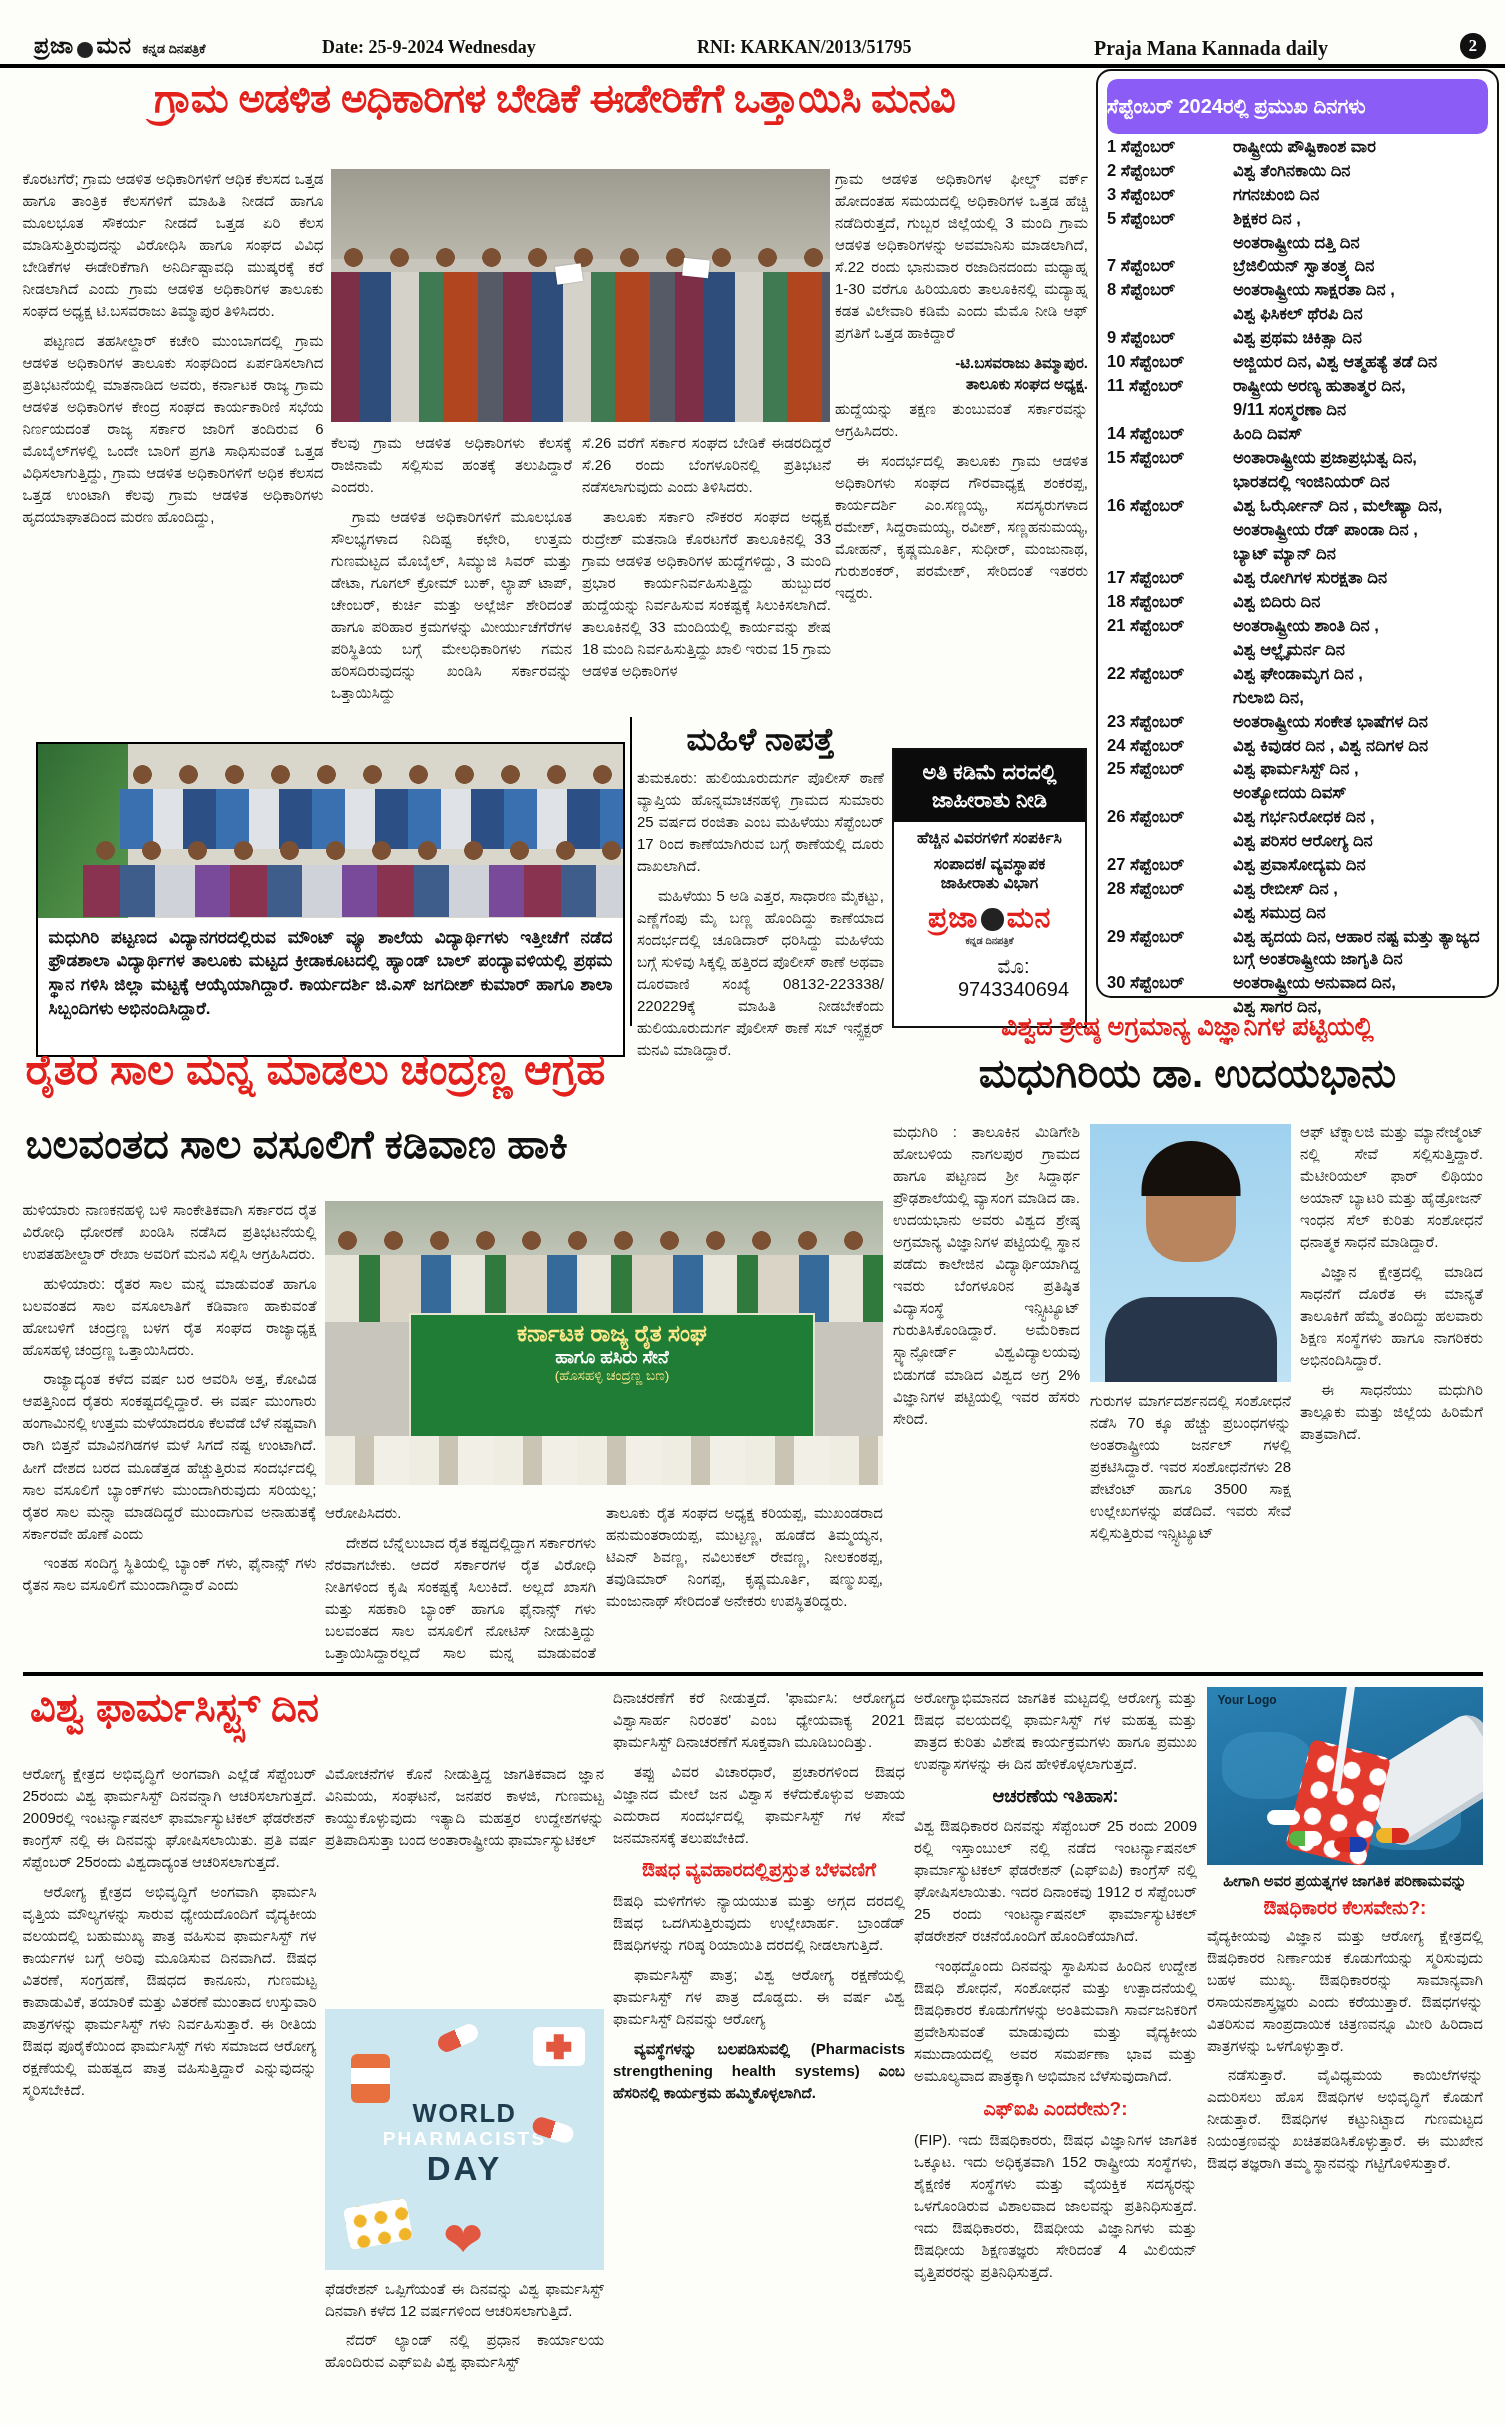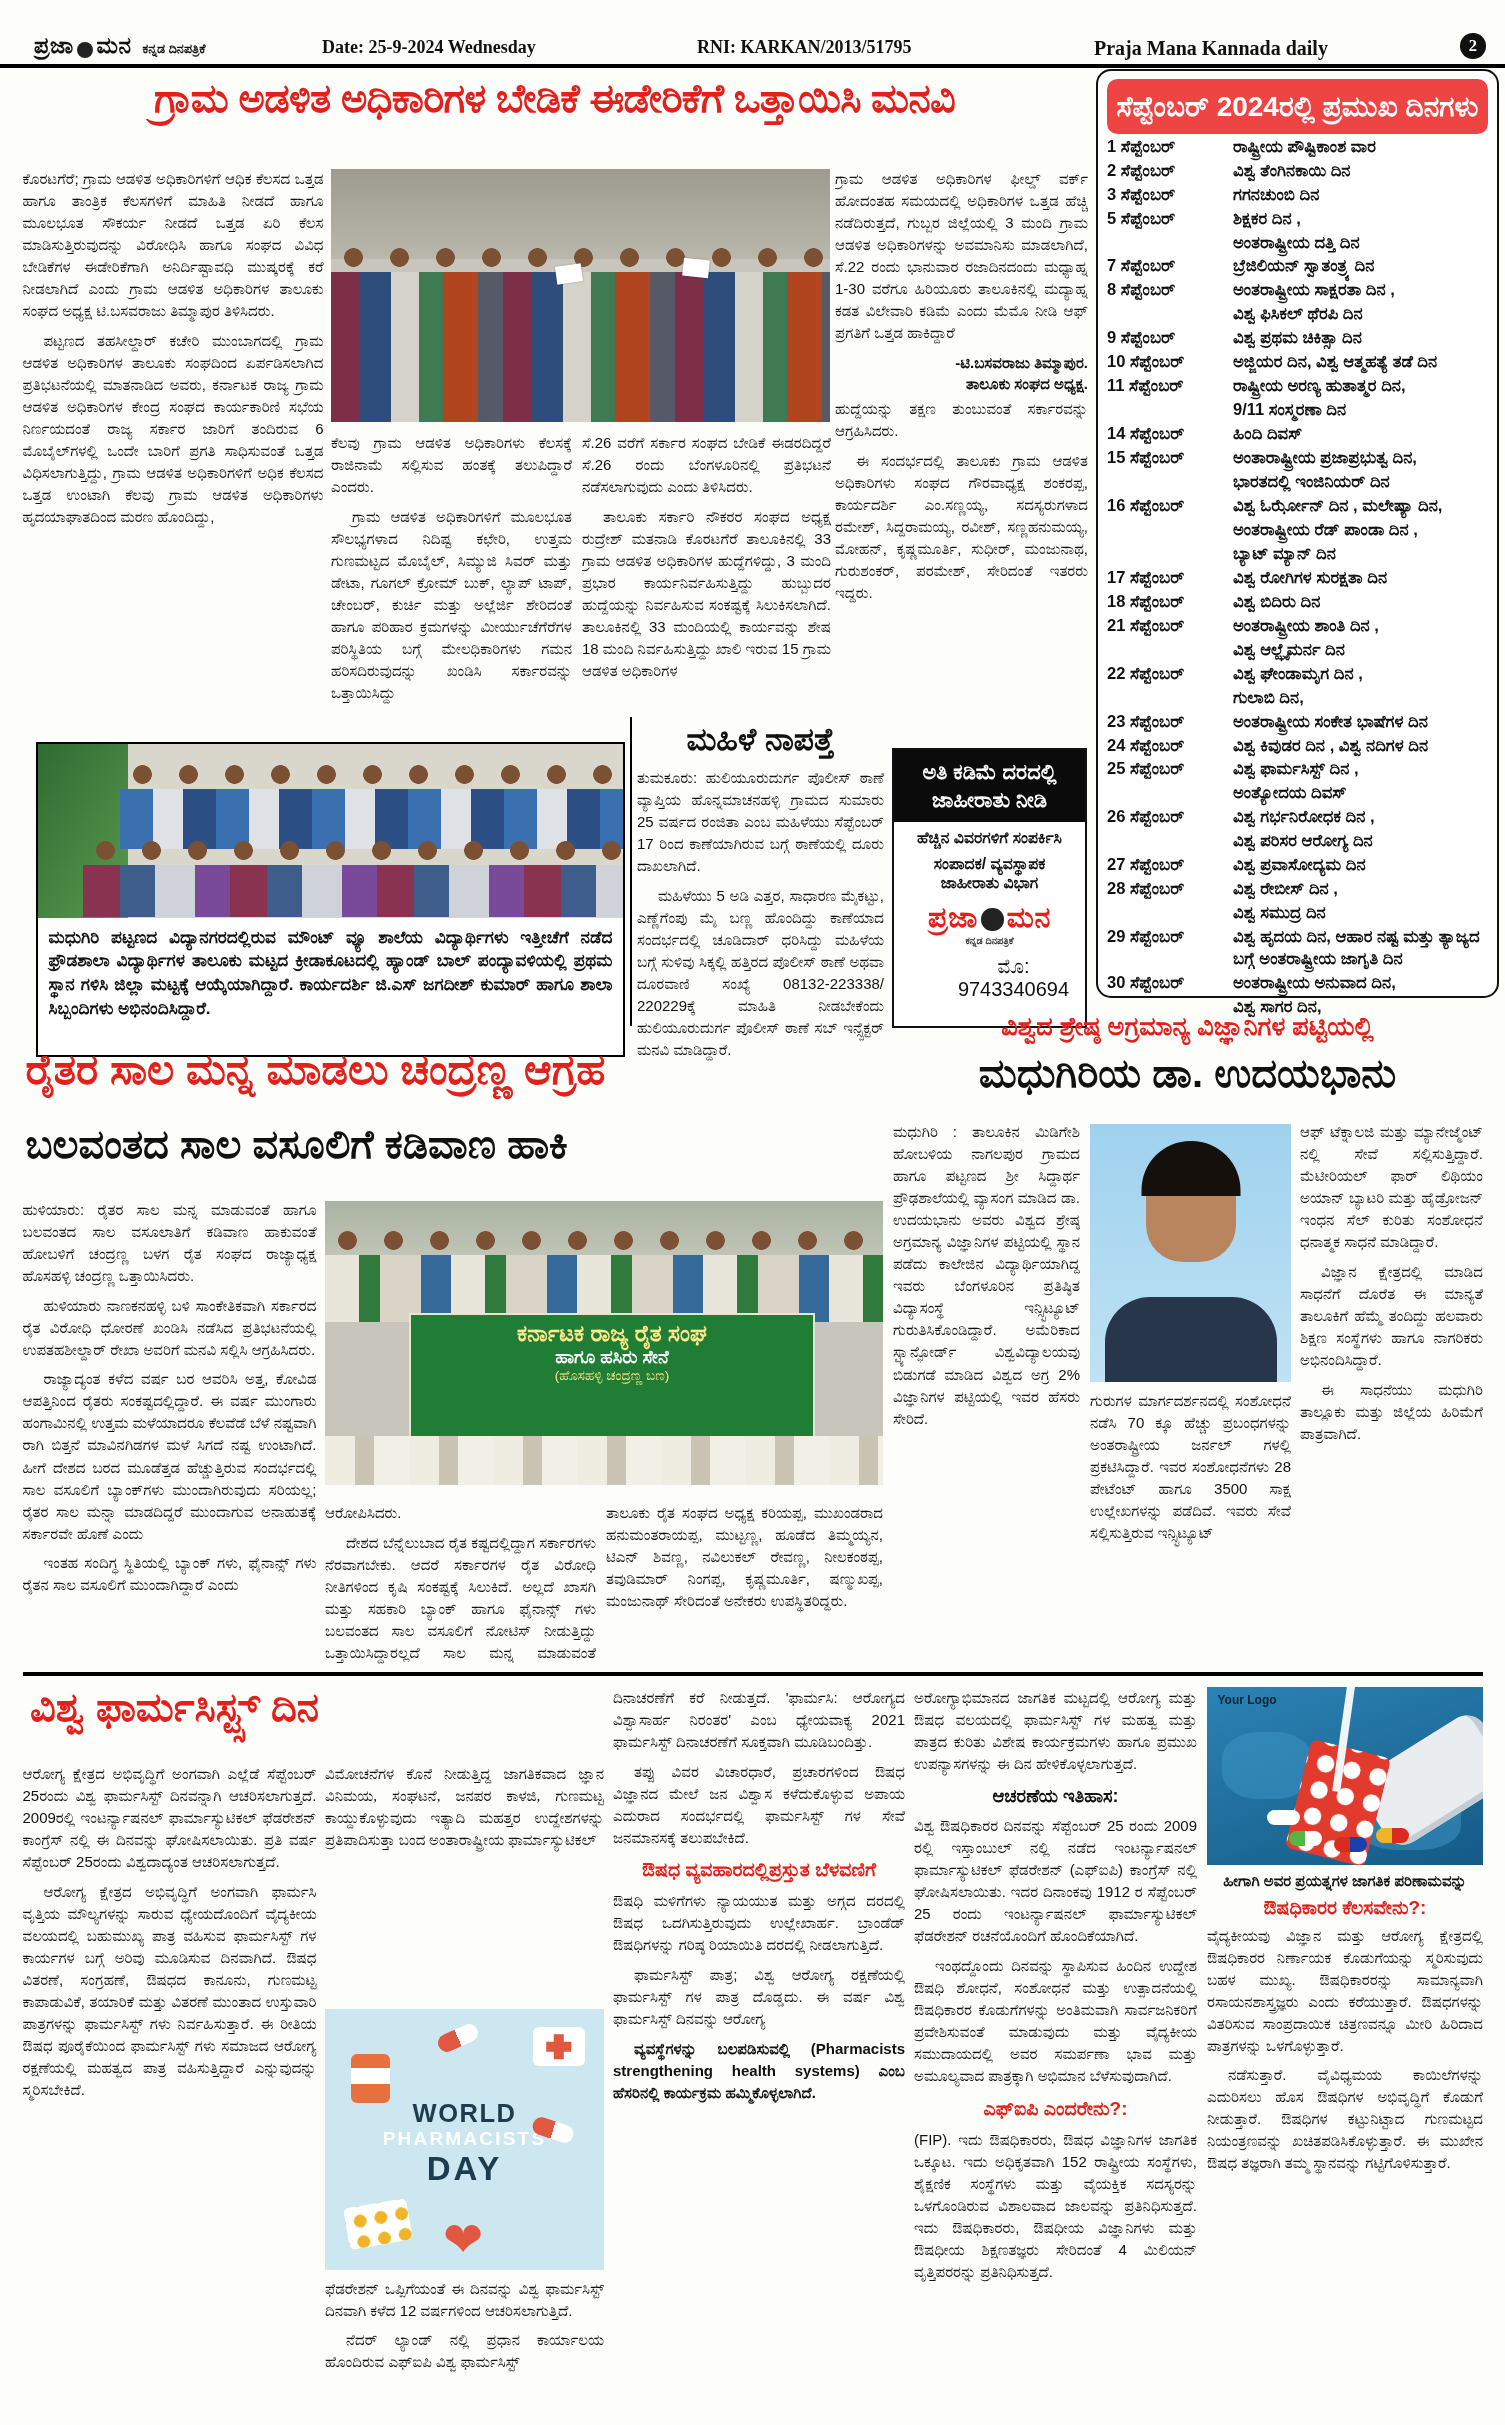--- a/index.html
+++ b/index.html
@@ -25,22 +25,22 @@
   .farm-h2{font-size:40px;font-weight:bold;white-space:nowrap;color:#111;}
   .miss-head{font-size:31.5px;font-weight:bold;text-align:center;}
   .sci-kicker{font-size:25.5px;font-weight:bold;text-align:center;white-space:nowrap;}
   .sci-head{font-size:40px;font-weight:bold;text-align:center;white-space:nowrap;}
   .pharm-head{font-size:40px;font-weight:bold;white-space:nowrap;}
   .sub-red{color:#e3201b;font-weight:bold;font-size:19px;text-align:center;margin:6px 0;}
   .sub-blk{color:#111;font-weight:bold;font-size:18px;text-align:center;margin:6px 0;}
   .byline{text-align:right;font-weight:bold;font-size:15px;line-height:1.4;margin:4.5px 0;}
   
   #days-box{border:2.2px solid #111;border-radius:15px;padding:7.5px 9px;box-sizing:border-box;background:#fff;}
-  #days-title{background:#ef4444;color:#fff;border-radius:10.5px;text-align:center;
-              font-weight:bold;font-size:28px;line-height:55px;height:55px;white-space:nowrap;overflow:hidden;}
+  #days-title{background:#8b5cf6;color:#fff;border-radius:10.5px;text-align:left;
+              font-weight:bold;font-size:20px;line-height:55px;height:55px;white-space:nowrap;overflow:hidden;}
   .day-row{display:flex;font-weight:600;font-size:16.5px;line-height:1.32;margin-top:2.2px;}
   .day-d{min-width:126px;font-weight:bold;}
   .day-e{flex:1;}
   
   .photo{overflow:hidden;background:#c8c5bc;}
   .heads{position:absolute;left:0;right:0;height:33px;
          background-image:radial-gradient(circle 9.7px at 22.5px 16.5px,#7c5033 9px,rgba(0,0,0,0) 9.7px);
          background-size:46px 33px;}
   .bodies{position:absolute;left:0;right:0;
           background:repeating-linear-gradient(90deg,#7e2f48 0 28.5px,#2e4d7a 28.5px 60px,#d5d2c9 60px 88px,
@@ -364,22 +364,22 @@
       <span>ಪ್ರಜಾ</span><span class="ad-globe"></span><span>ಮನ</span>
     </div>
     <div class="ad-sub">ಕನ್ನಡ ದಿನಪತ್ರಿಕೆ</div>
     <div class="ad-phone">ಮೊ: 9743340694</div>
   </div>
 
   <div class="abs farm-h1 red" style="left:25.5px;top:1046px;width:859px;">ರೈತರ ಸಾಲ ಮನ್ನ ಮಾಡಲು ಚಂದ್ರಣ್ಣ ಆಗ್ರಹ</div>
   <div class="abs farm-h2" style="left:25.5px;top:1122px;width:859px;">ಬಲವಂತದ ಸಾಲ ವಸೂಲಿಗೆ ಕಡಿವಾಣ ಹಾಕಿ</div>
 
   <div class="abs body-txt just" style="left:22.5px;top:1199px;width:294px;height:468px;">
+    <p>ಹುಳಿಯಾರು ನಾಣಕನಹಳ್ಳಿ ಬಳಿ ಸಾಂಕೇತಿಕವಾಗಿ ಸರ್ಕಾರದ ರೈತ ವಿರೋಧಿ ಧೋರಣೆ ಖಂಡಿಸಿ ನಡೆಸಿದ ಪ್ರತಿಭಟನೆಯಲ್ಲಿ ಉಪತಹಶೀಲ್ದಾರ್ ರೇಖಾ ಅವರಿಗೆ ಮನವಿ ಸಲ್ಲಿಸಿ ಆಗ್ರಹಿಸಿದರು.</p>
     <p>ಹುಳಿಯಾರು: ರೈತರ ಸಾಲ ಮನ್ನ ಮಾಡುವಂತೆ ಹಾಗೂ ಬಲವಂತದ ಸಾಲ ವಸೂಲಾತಿಗೆ ಕಡಿವಾಣ ಹಾಕುವಂತೆ ಹೋಬಳಿಗೆ ಚಂದ್ರಣ್ಣ ಬಳಗ ರೈತ ಸಂಘದ ರಾಜ್ಯಾಧ್ಯಕ್ಷ ಹೊಸಹಳ್ಳಿ ಚಂದ್ರಣ್ಣ ಒತ್ತಾಯಿಸಿದರು.</p>
-    <p>ಹುಳಿಯಾರು ನಾಣಕನಹಳ್ಳಿ ಬಳಿ ಸಾಂಕೇತಿಕವಾಗಿ ಸರ್ಕಾರದ ರೈತ ವಿರೋಧಿ ಧೋರಣೆ ಖಂಡಿಸಿ ನಡೆಸಿದ ಪ್ರತಿಭಟನೆಯಲ್ಲಿ ಉಪತಹಶೀಲ್ದಾರ್ ರೇಖಾ ಅವರಿಗೆ ಮನವಿ ಸಲ್ಲಿಸಿ ಆಗ್ರಹಿಸಿದರು.</p>
     <p>ರಾಜ್ಯಾದ್ಯಂತ ಕಳೆದ ವರ್ಷ ಬರ ಆವರಿಸಿ ಅತ್ತ, ಕೋವಿಡ ಆಪತ್ತಿನಿಂದ ರೈತರು ಸಂಕಷ್ಟದಲ್ಲಿದ್ದಾರೆ. ಈ ವರ್ಷ ಮುಂಗಾರು ಹಂಗಾಮಿನಲ್ಲಿ ಉತ್ತಮ ಮಳೆಯಾದರೂ ಕೆಲವೆಡೆ ಬೆಳೆ ನಷ್ಟವಾಗಿ ರಾಗಿ ಬಿತ್ತನೆ ಮಾವಿನಗಿಡಗಳ ಮಳೆ ಸಿಗದೆ ನಷ್ಟ ಉಂಟಾಗಿದೆ. ಹೀಗೆ ದೇಶದ ಬರದ ಮೂಡೆತ್ತಡ ಹೆಚ್ಚುತ್ತಿರುವ ಸಂದರ್ಭದಲ್ಲಿ ಸಾಲ ವಸೂಲಿಗೆ ಬ್ಯಾಂಕ್‌ಗಳು ಮುಂದಾಗಿರುವುದು ಸರಿಯಲ್ಲ; ರೈತರ ಸಾಲ ಮನ್ನಾ ಮಾಡದಿದ್ದರೆ ಮುಂದಾಗುವ ಅನಾಹುತಕ್ಕೆ ಸರ್ಕಾರವೇ ಹೊಣೆ ಎಂದು</p>
     <p>ಇಂತಹ ಸಂದಿಗ್ಧ ಸ್ಥಿತಿಯಲ್ಲಿ ಬ್ಯಾಂಕ್ ಗಳು, ಫೈನಾನ್ಸ್ ಗಳು ರೈತನ ಸಾಲ ವಸೂಲಿಗೆ ಮುಂದಾಗಿದ್ದಾರೆ ಎಂದು</p>
   </div>
 
   <div class="abs photo" style="left:325px;top:1201px;width:558px;height:284px;">
     <div class="abs" style="left:0;top:0;right:0;height:67px;background:linear-gradient(180deg,#aab3a2,#c5c9bb);"></div>
     <div class="heads" style="top:22.5px;"></div>
     <div class="abs" style="left:0;top:54px;right:0;height:67px;background:repeating-linear-gradient(90deg,#e8e5da 0 34px,#2f7a3c 34px 55px,#d9d4c6 55px 96px,#356a9a 96px 126px);"></div>
     <div class="banner" style="left:84px;top:112px;width:390px;height:127px;">
       <div class="b1">ಕರ್ನಾಟಕ ರಾಜ್ಯ ರೈತ ಸಂಘ</div>

